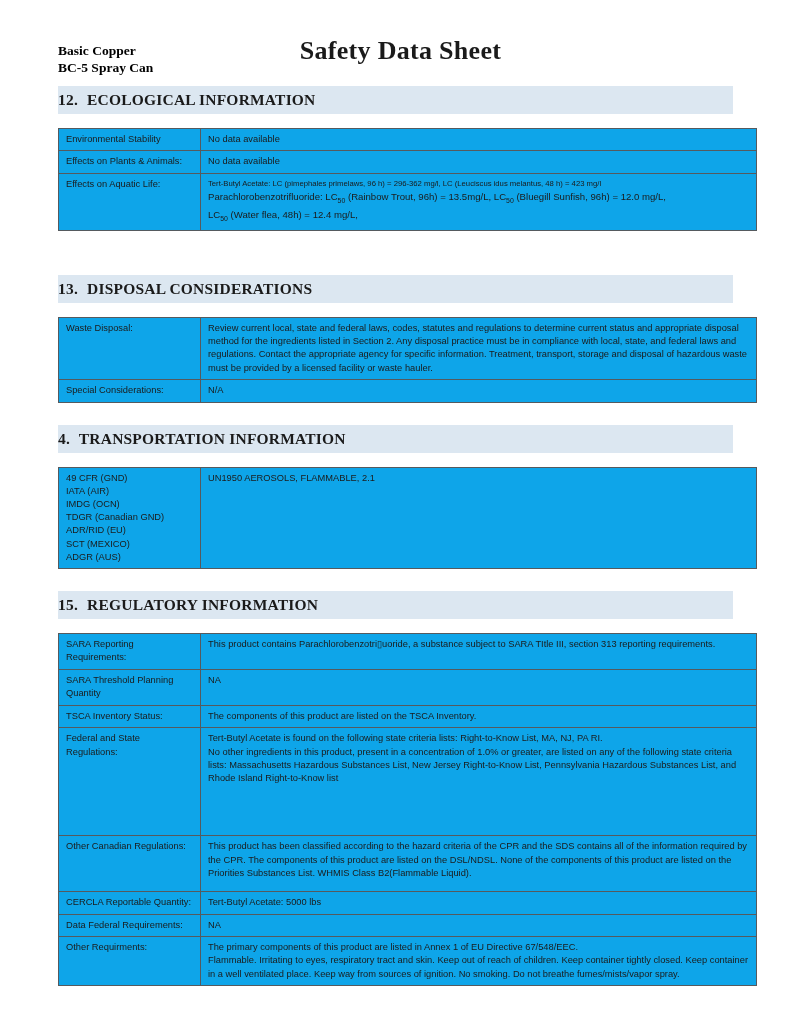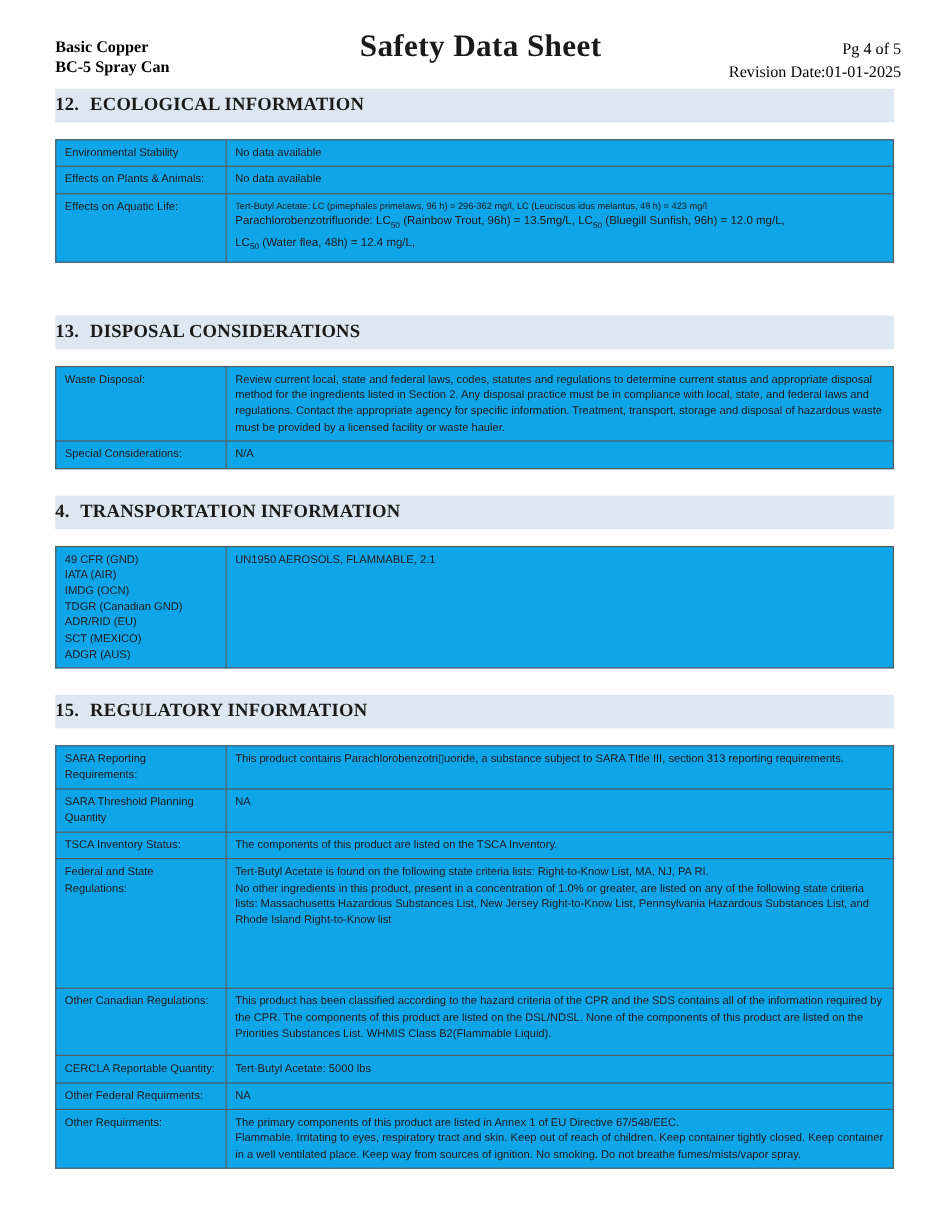--- a/index.html
+++ b/index.html
@@ -7,21 +7,21 @@
   body {
     width: 791px;
     height: 1024px;
     background: #ffffff;
     font-family: "Liberation Sans", sans-serif;
     color: #1a1a1a;
     position: relative;
     overflow: hidden;
   }
 
-  .page { position: relative; width: 791px; height: 1024px; padding: 0; }
+  .page { position: relative; width: 791px; height: 1024px; padding: 12px; }
 
   
   .doc-header {
     position: relative;
     height: 74px;
     padding: 26px 46px 0 46px;
   }
   .hdr-left {
     position: absolute;
     left: 46px;
@@ -113,24 +113,20 @@
 <body>
 
 <div class="page">
 
   <div class="doc-header">
     <div class="hdr-left">
       <div>Basic Copper</div>
       <div>BC-5 Spray Can</div>
     </div>
     <div class="hdr-center">Safety Data Sheet</div>
-    <div class="hdr-right">
-      <span class="pg">Pg 4 of 5</span>
-      <span class="rev">Revision Date:01-01-2025</span>
-    </div>
   </div>
 
   <div class="section-band">
     <span class="num">12.</span>
     <span>ECOLOGICAL INFORMATION</span>
   </div>
   <div class="gap-sm"></div>
 
   <table class="sds">
     <tbody>
@@ -277,21 +273,21 @@
     <tr>
       <td class="label">
         <span class="label-txt">CERCLA Reportable Quantity:</span>
       </td>
       <td class="val v-sm">
         <span class="val-txt">Tert-Butyl Acetate: 5000 lbs</span>
       </td>
     </tr>
     <tr>
       <td class="label">
-        <span class="label-txt">Other Federal Requirments:</span>
+        <span class="label-txt">Data Federal Requirements:</span>
       </td>
       <td class="val v-md">
         <span class="val-txt">NA</span>
       </td>
     </tr>
     <tr>
       <td class="label">
         <span class="label-txt">Other Requirments:</span>
       </td>
       <td class="val v-sm">

